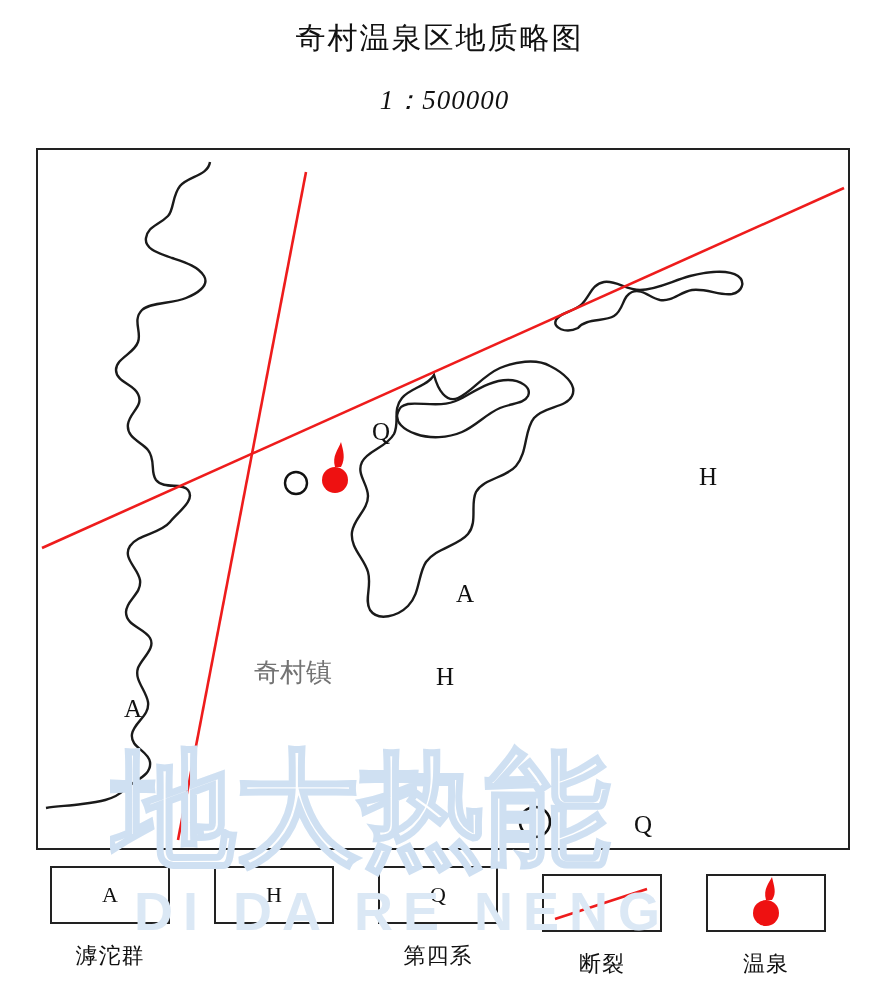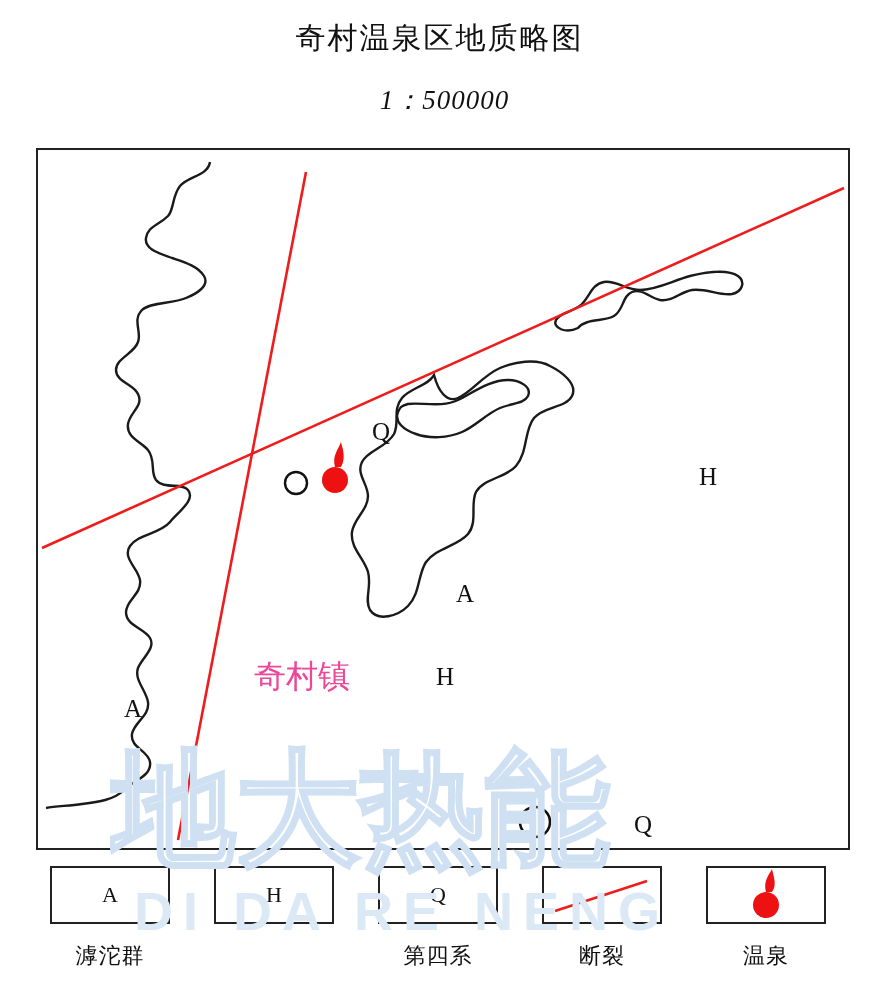--- a/index.html
+++ b/index.html
@@ -113,23 +113,23 @@
     white-space: nowrap;
   }
   .map-label {
     position: absolute;
     font-size: 25px;
     font-family: "Liberation Serif", serif;
     color: #111;
   }
   .map-label-cn {
     position: absolute;
-    font-size: 32px;
+    font-size: 26px;
     font-family: "Liberation Serif", serif;
-    color: #ec4899;
+    color: #737373;
     white-space: nowrap;
   }
 </style>
 </head>
 <body>
 
 <div id="page">
 
   <div class="title">奇村温泉区地质略图</div>
   <div class="subtitle">1：500000</div>
@@ -253,30 +253,30 @@
       </div>
     </div>
 
     <div class="legend-item" style="left:332px; top:0;">
       <div class="legend-box">
         <span>Q</span>
       </div>
       <div class="legend-label">第四系</div>
     </div>
 
-    <div class="legend-item" style="left:496px; top:0;">
+    <div class="legend-item" style="left:496px; top:8px;">
       <div class="legend-box">
         <svg width="110" height="48" viewBox="0 0 110 48">
           <line x1="8" y1="40" x2="100" y2="10" stroke="#ee1c1c" stroke-width="2.6"></line>
         </svg>
       </div>
       <div class="legend-label">断裂</div>
     </div>
 
-    <div class="legend-item" style="left:660px; top:0;">
+    <div class="legend-item" style="left:660px; top:8px;">
       <div class="legend-box">
         <svg width="44" height="52" viewBox="0 0 44 52">
           <circle cx="22" cy="36" r="13" fill="#ee1111"></circle>
           <path d="M 22 23 C 19 12, 25 6, 28 0 C 30 9, 33 16, 28 23 Z" fill="#ee1111"></path>
         </svg>
       </div>
       <div class="legend-label">温泉</div>
     </div>
 
   </div>

